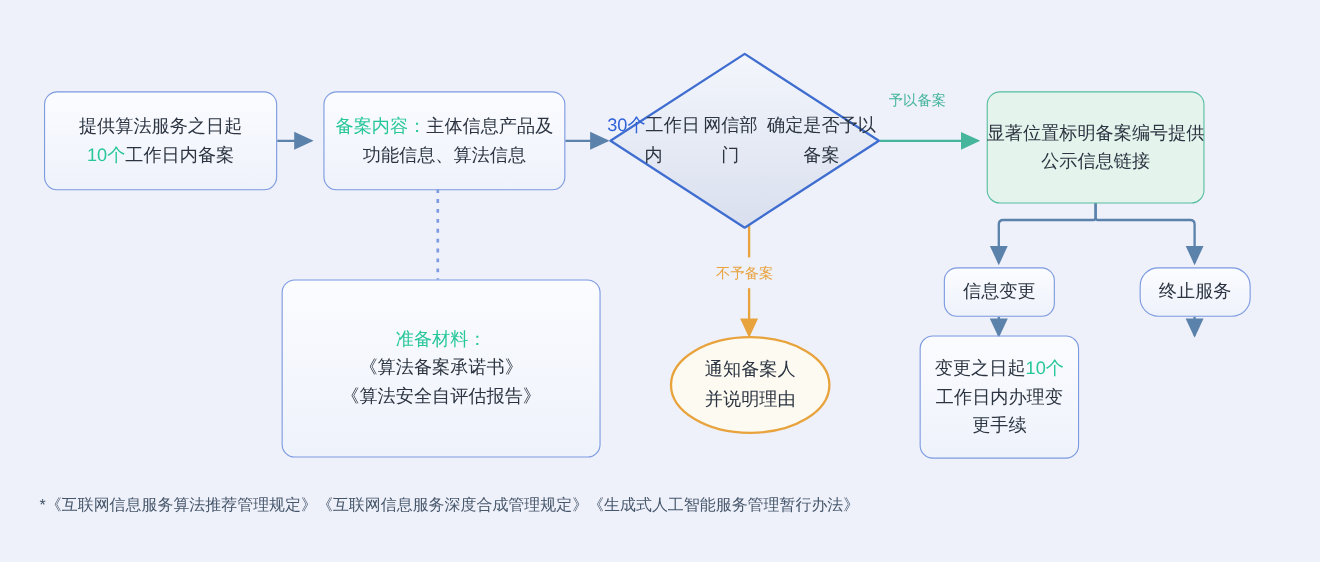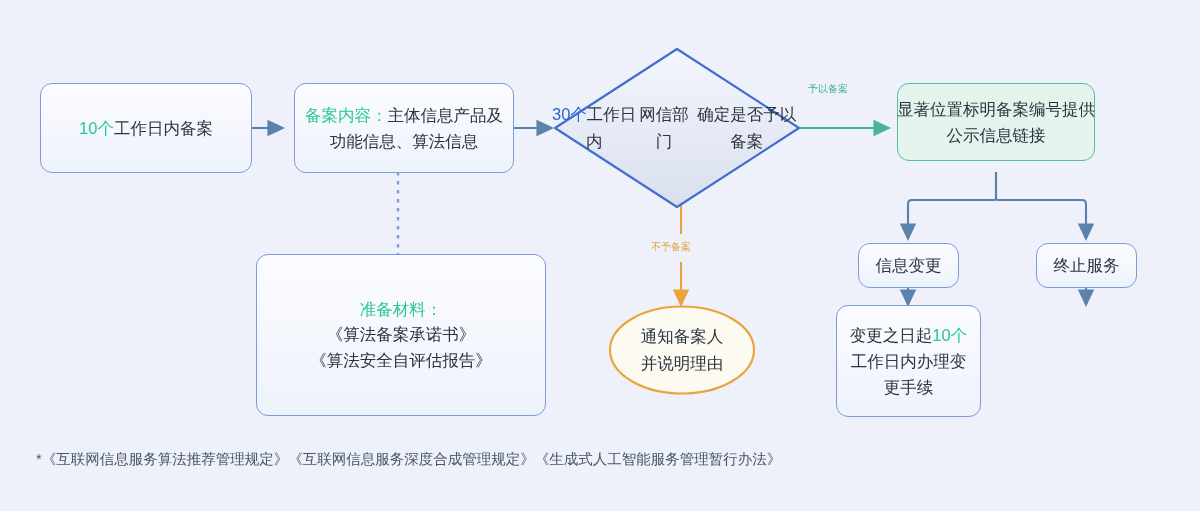--- a/index.html
+++ b/index.html
@@ -90,21 +90,21 @@
     color: #2b3440;
     line-height: 1.62;
   }
 
   .hl-green { color: #27c79a; }
   .hl-blue  { color: #2f62d8; }
 
   
   .edge-label {
     position: absolute;
-    font-size: 10px;
+    font-size: 13px;
     white-space: nowrap;
     text-align: center;
   }
   .edge-label.teal   { color: #45b59b; }
   .edge-label.orange { color: #e8a33d; }
 
   
   .footnote {
     position: absolute;
     left: 36px;
@@ -166,20 +166,21 @@
     <g>
       <line x1="908" y1="288" x2="908" y2="305" stroke="#5b82ab" stroke-width="2.1" marker-end="url(#arrowBlue)"></line>
     </g>
 
     <g>
       <line x1="1086" y1="288" x2="1086" y2="305" stroke="#5b82ab" stroke-width="2.1" marker-end="url(#arrowBlue)"></line>
     </g>
   </svg>
 
   <div class="node box-blue" style="left:40px; top:83px; width:212px; height:90px;">
+    <div class="line">提供算法服务之日起</div>
     <div class="line">
       <span class="hl-green">10个</span><span>工作日内备案</span>
     </div>
   </div>
 
   <div class="node box-blue" style="left:294px; top:83px; width:220px; height:90px;">
     <div class="line">
       <span class="hl-green">备案内容：</span><span>主体信息产品及</span>
     </div>
     <div class="line">功能信息、算法信息</div>
@@ -195,21 +196,21 @@
       </div>
       <div class="line">网信部门</div>
       <div class="line">确定是否予以备案</div>
     </div>
   </div>
 
   <div class="edge-label teal" style="left:808px; top:82px;">予以备案</div>
 
   <div class="edge-label orange" style="left:651px; top:240px;">不予备案</div>
 
-  <div class="node box-green" style="left:897px; top:83px; width:198px; height:78px;">
+  <div class="node box-green" style="left:897px; top:83px; width:198px; height:102px;">
     <div class="line">显著位置标明备案编号提供</div>
     <div class="line">公示信息链接</div>
   </div>
 
   <div class="node box-blue" style="left:256px; top:254px; width:290px; height:162px; line-height:1.52;">
     <div class="line prep-title">准备材料：</div>
     <div class="line">《算法备案承诺书》</div>
     <div class="line">《算法安全自评估报告》</div>
   </div>
 
@@ -220,21 +221,21 @@
     <div class="ellipse-text">
       <div class="line">通知备案人</div>
       <div class="line">并说明理由</div>
     </div>
   </div>
 
   <div class="node box-blue" style="left:858px; top:243px; width:101px; height:45px;">
     <div class="line">信息变更</div>
   </div>
 
-  <div class="node box-blue" style="left:1036px; top:243px; width:101px; height:45px;">
+  <div class="node box-blue" style="left:1036px; top:243px; width:101px; height:45px;border-radius:17px;">
     <div class="line">终止服务</div>
   </div>
 
   <div class="node box-blue" style="left:836px; top:305px; width:145px; height:112px;">
     <div class="line">
       <span>变更之日起</span><span class="hl-green">10个</span>
     </div>
     <div class="line">工作日内办理变</div>
     <div class="line">更手续</div>
   </div>

